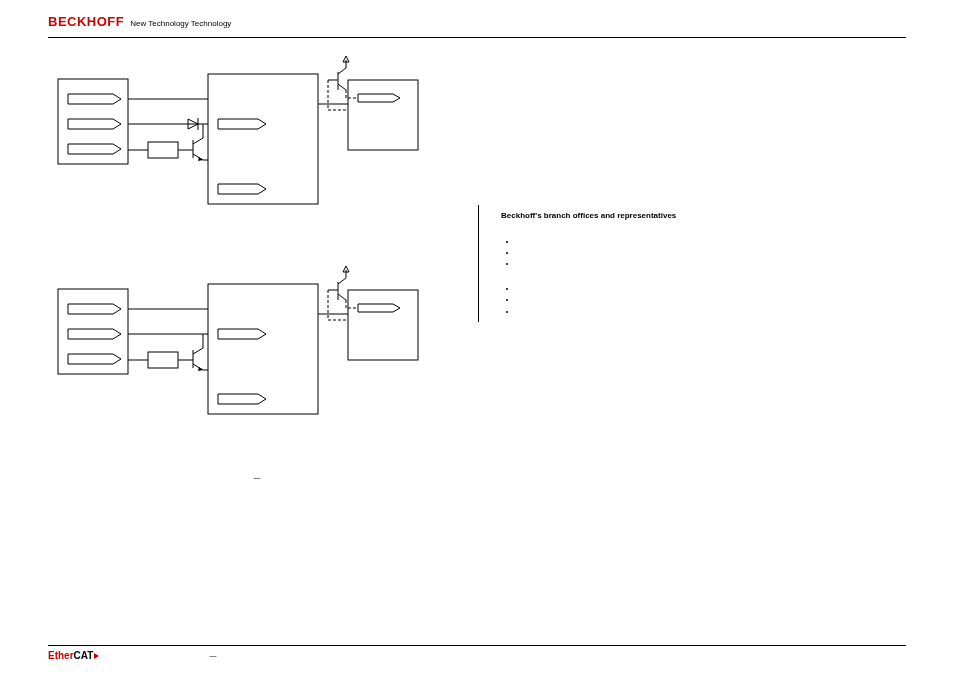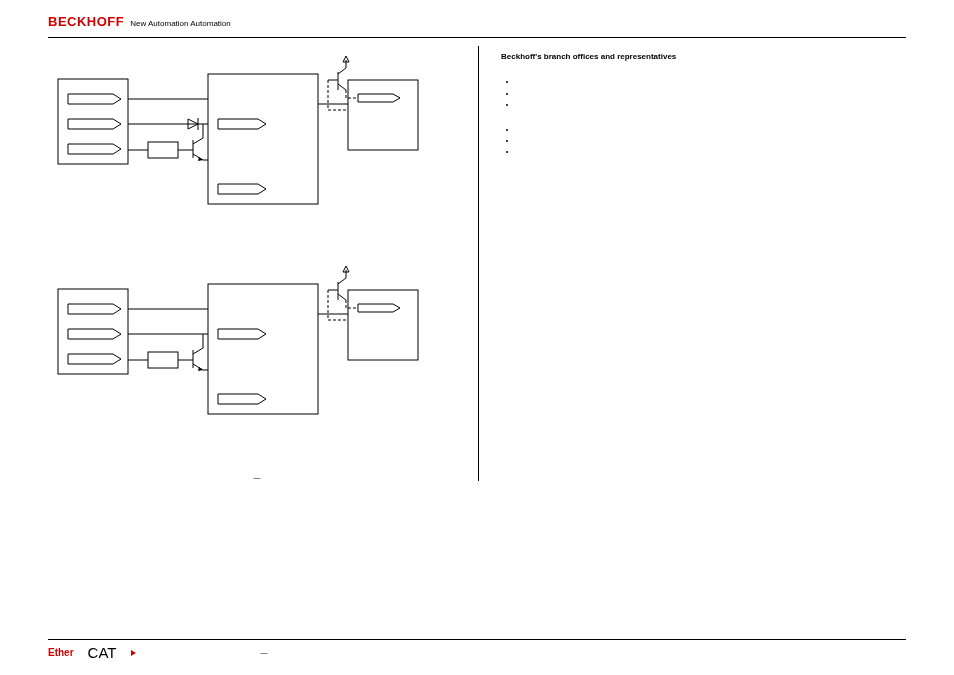--- a/index.html
+++ b/index.html
@@ -1,44 +1,44 @@
 <!DOCTYPE html>
 <html><head>
 <meta charset="utf-8">
 <style>
   * { box-sizing: border-box; margin: 0; padding: 0; }
   body { width: 954px; height: 675px; background: #fff; font-family: Arial, sans-serif; font-size: 8px; color: #000; position: relative; }
   .page { position: absolute; left: 48px; top: 14px; width: 858px; }
   .header { display: flex; align-items: baseline; border-bottom: 1px solid #000; padding-bottom: 8px; }
   .logo { color: #d10000; font-weight: 900; font-size: 13px; letter-spacing: 0.5px; font-family: Arial, sans-serif; }
   .tagline { font-size: 8px; margin-left: 6px; }
-  .columns { display: flex; margin-top: 8px; }
+  .columns { display: flex; margin-top: 8px; align-items: center; }
   .col-left { width: 430px; padding-right: 12px; position: relative; }
   .col-right { width: 414px; border-left: 1px solid #000; padding-left: 22px; }
   .diagram { width: 380px; height: 180px; margin-top: 8px; margin-bottom: 30px; }
   .diagram svg { width: 100%; height: 100%; }
   .sect-title { font-size: 10px; font-weight: bold; margin-bottom: 6px; }
   .sect-sub { font-size: 9px; font-weight: bold; margin-top: 14px; margin-bottom: 4px; }
   .para { font-size: 8px; line-height: 1.3; margin-bottom: 5px; }
   .link { color: #0000cc; text-decoration: underline; }
   ul.bul { list-style: disc; margin-left: 16px; font-size: 8px; line-height: 1.4; }
-  .footer { position: absolute; left: 48px; bottom: 14px; width: 858px; border-top: 1px solid #000; padding-top: 4px; display: flex; align-items: center; gap: 14px; }
+  .footer { position: absolute; left: 48px; bottom: 14px; width: 858px; border-top: 1px solid #000; padding-top: 4px; display: flex; align-items: center; }
   .footer .ether { color: #d10000; font-weight: bold; font-size: 10px; }
-  .footer .cat { color: #000; font-weight: normal; font-size: 15px; }
+  .footer .cat { color: #000; font-weight: bold; font-size: 10px; }
   .footer .arrow { display:inline-block; width:0; height:0; border-top:3px solid transparent; border-bottom:3px solid transparent; border-left:5px solid #d10000; margin-left:1px; }
   .footer .pg { margin-left: 110px; font-size: 7px; }
 </style>
 </head>
 <body>
 
 <div class="page">
 
   <div class="header">
     <span class="logo">BECKHOFF</span>
-    <span class="tagline">New Automation Automation</span>
+    <span class="tagline">New Technology Technology</span>
   </div>
 
   <div class="columns">
 
     <div class="col-left">
 
       <div class="diagram">
         <svg viewBox="0 0 380 180">
 
           <rect x="10" y="25" width="70" height="85" fill="none" stroke="#000"></rect>

